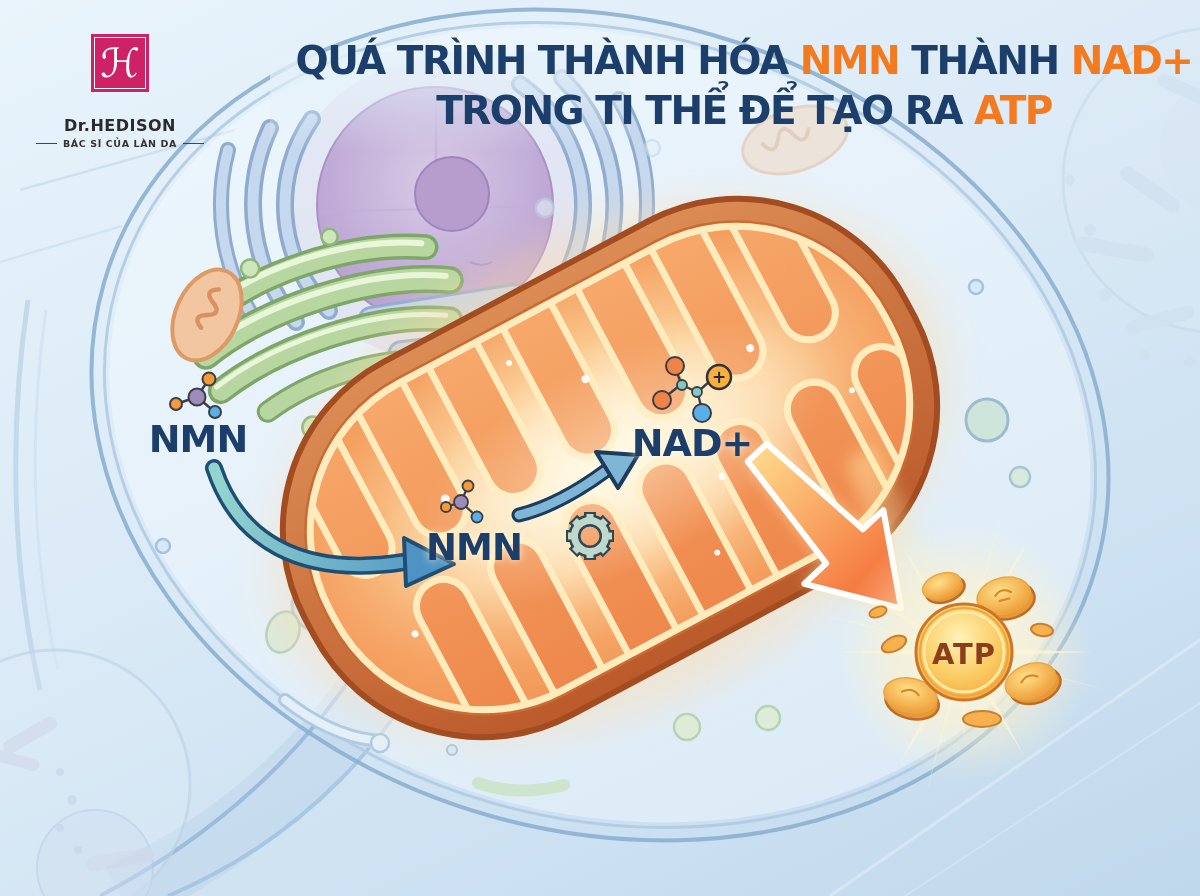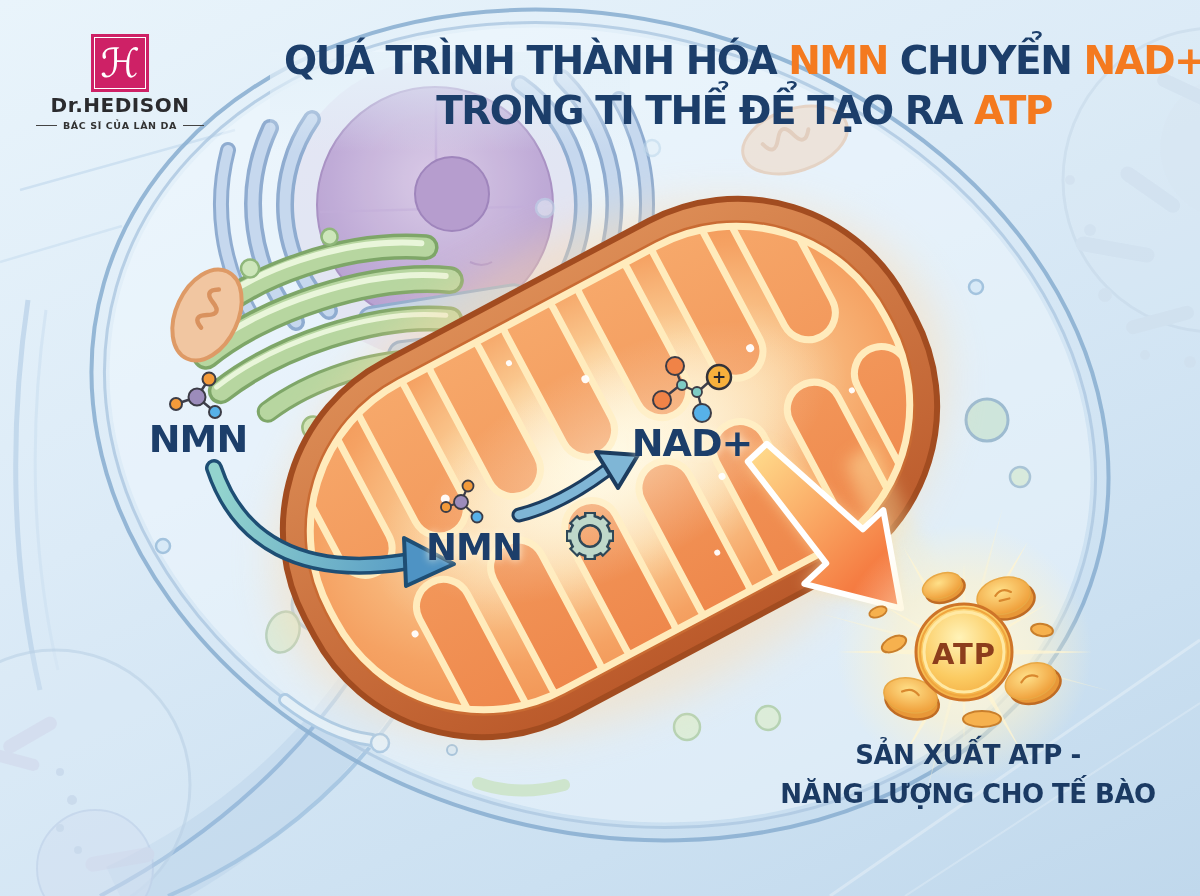--- a/index.html
+++ b/index.html
@@ -9,21 +9,21 @@
          background:linear-gradient(155deg,#E9F4FB 0%,#DCEBF7 40%,#CBE0F1 78%,#C0D8EC 100%);}
   svg.scene{position:absolute;left:0;top:0;}
 
   
   .logo{position:absolute;left:36px;top:34px;width:168px;text-align:center;}
   .logo-square{position:relative;width:58px;height:58px;margin:0 auto;background:#CE2166;
                display:flex;align-items:center;justify-content:center;}
   .logo-square:after{content:"";position:absolute;inset:3px;border:1.5px solid #ffffff;}
   .logo-monogram{position:relative;z-index:2;color:#fff;font-size:40px;line-height:1;
                  font-family:"DejaVu Serif","DejaVu Sans",serif;font-style:italic;}
-  .logo-brand{margin-top:1px;font-size:20px;font-weight:bold;color:#2B2B2E;letter-spacing:.5px;white-space:nowrap;}
+  .logo-brand{margin-top:24px;font-size:16px;font-weight:bold;color:#2B2B2E;letter-spacing:.5px;white-space:nowrap;}
   .logo-tagline{margin-top:3px;display:flex;align-items:center;justify-content:flex-start;gap:6px;
                 font-size:9.5px;font-weight:bold;color:#333;letter-spacing:.6px;white-space:nowrap;}
   .tag-rule{display:inline-block;width:22px;height:0;border-top:1.5px solid #444;}
 
   
   .title{position:absolute;left:284px;top:36px;width:920px;text-align:center;
          font-weight:bold;font-size:39px;line-height:50px;letter-spacing:-1.5px;white-space:nowrap;}
   .t-navy{color:#1C3E6A;}
   .t-orange{color:#F47A1F;}
 
@@ -395,28 +395,24 @@
     </div>
     <div class="logo-brand">Dr.HEDISON</div>
     <div class="logo-tagline">
       <span class="tag-rule"></span>
       <span>BÁC SĨ CỦA LÀN DA</span>
       <span class="tag-rule"></span>
     </div>
   </div>
 
   <div class="title">
-    <div><span class="t-navy">QUÁ TRÌNH THÀNH HÓA </span><span class="t-orange">NMN</span><span class="t-navy"> CHUYỂN </span><span class="t-orange">NAD+</span></div>
+    <div><span class="t-navy">QUÁ TRÌNH THÀNH HÓA </span><span class="t-orange">NMN</span><span class="t-navy"> THÀNH </span><span class="t-orange">NAD+</span></div>
     <div><span class="t-navy">TRONG TI THỂ ĐỂ TẠO RA </span><span class="t-orange">ATP</span></div>
   </div>
 
   <div class="lbl lbl-nmn-out">NMN</div>
   <div class="lbl lbl-nmn-in">NMN</div>
   <div class="lbl lbl-nad">NAD+</div>
   <div class="lbl lbl-plus">+</div>
   <div class="lbl lbl-atp">ATP</div>
 
-  <div class="caption">
-    <div>SẢN XUẤT ATP -</div>
-    <div>NĂNG LƯỢNG CHO TẾ BÀO</div>
-  </div>
 
 </div>
 
 </body></html>

